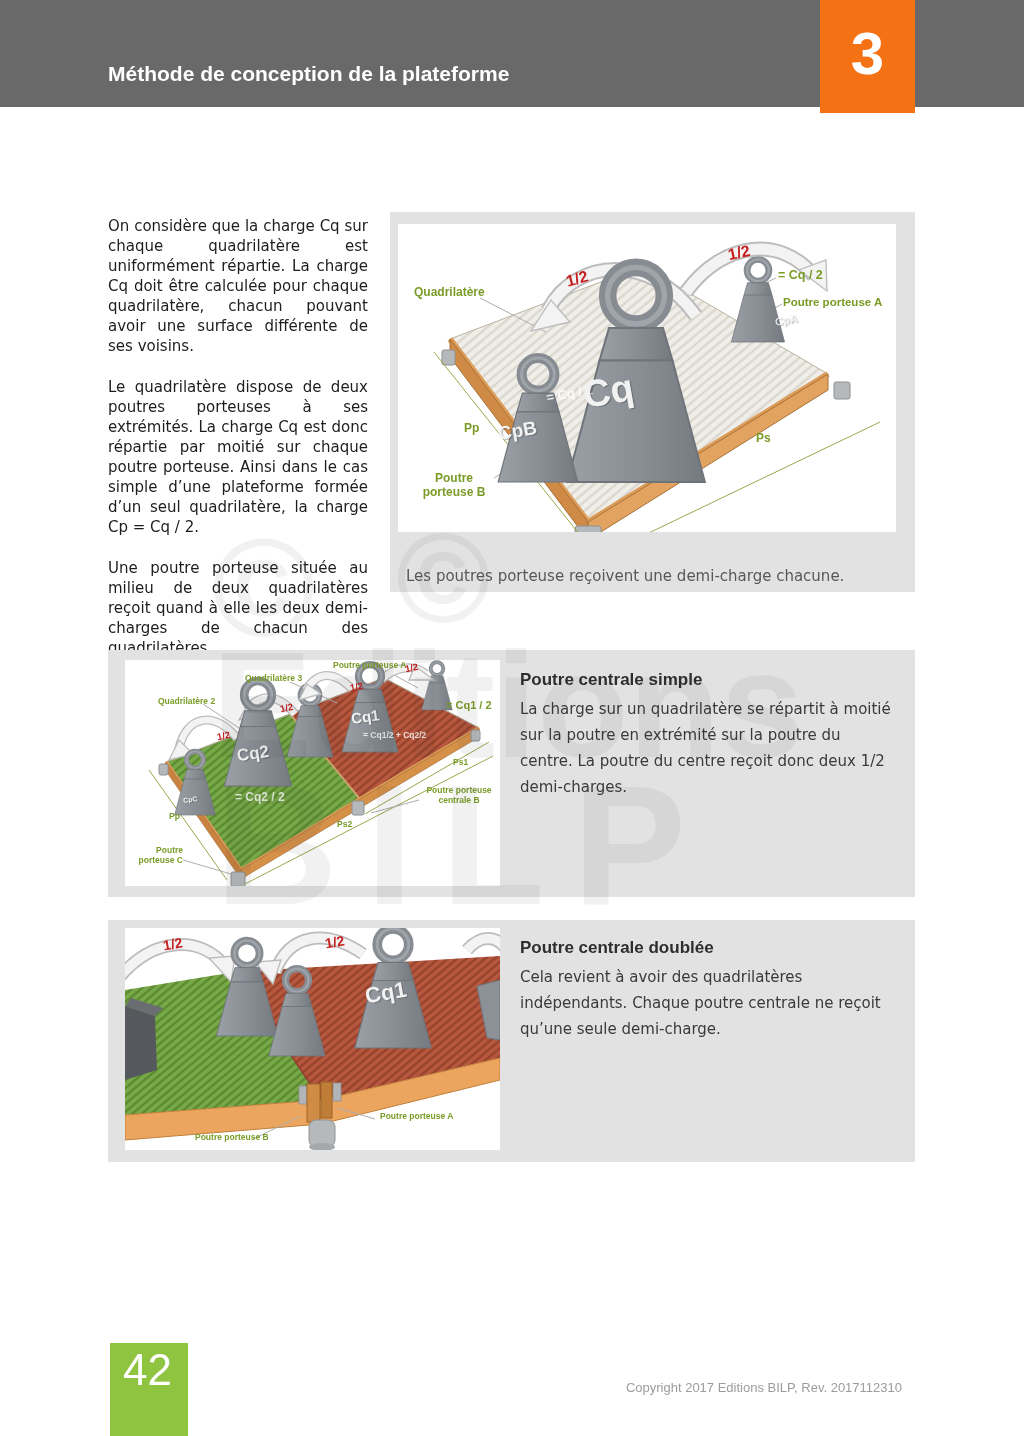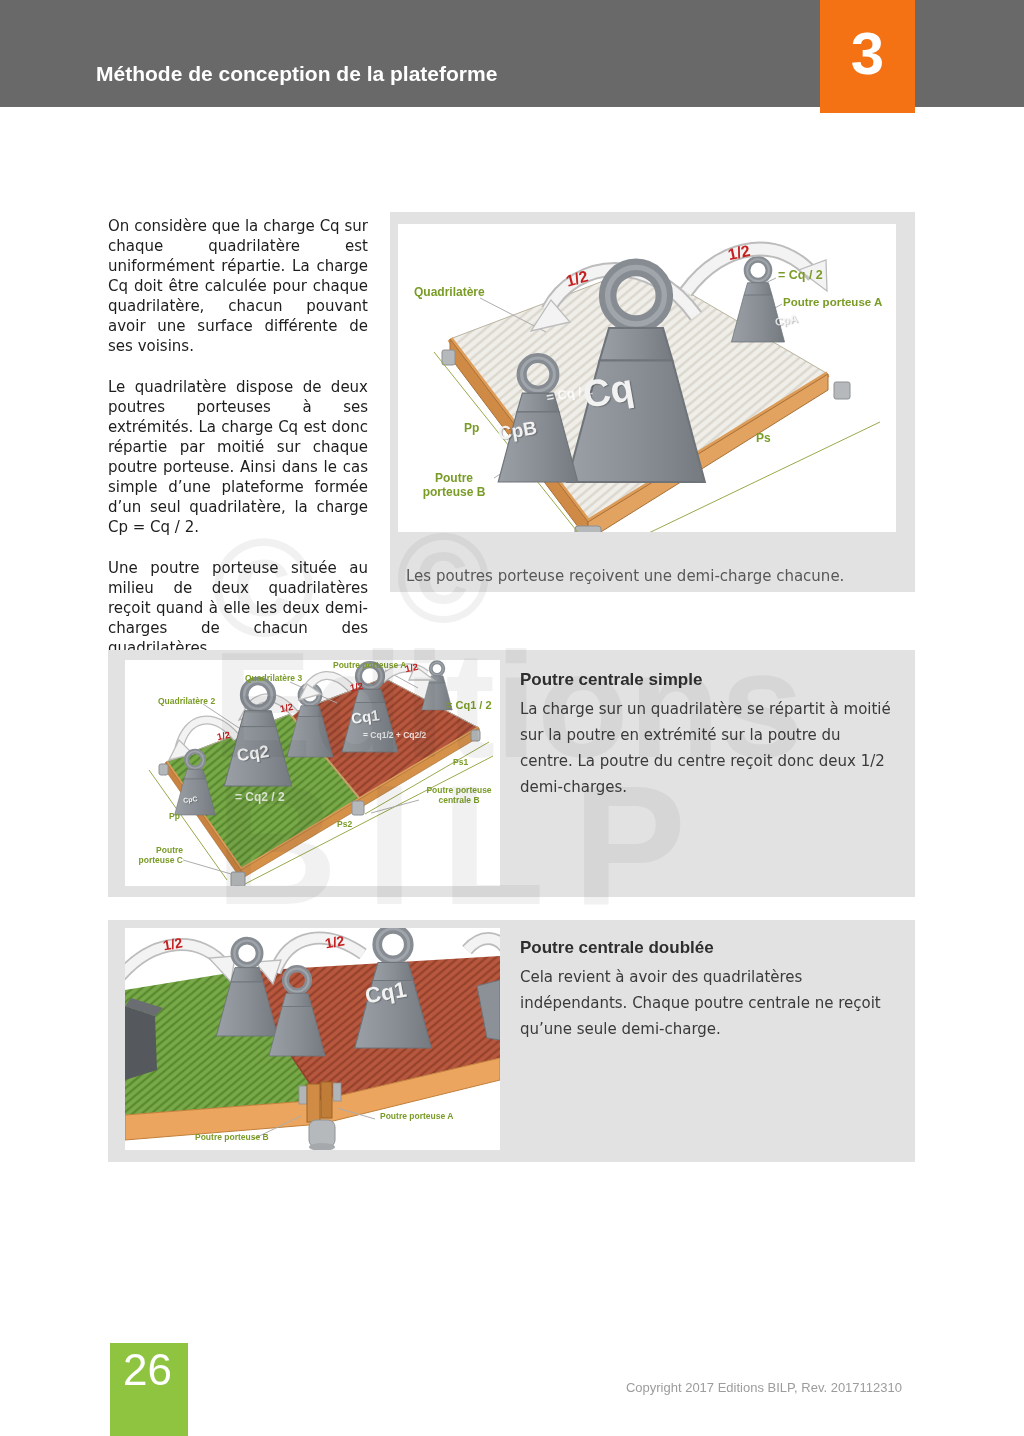--- a/index.html
+++ b/index.html
@@ -1,21 +1,21 @@
 <!DOCTYPE html>
 <html><head>
 <meta charset="utf-8">
 <style>
   html,body{margin:0;padding:0;background:#ffffff;}
   .page{position:relative;width:1024px;height:1436px;background:#fff;overflow:hidden;
         font-family:"Liberation Sans",sans-serif;}
 
   
   .band{position:absolute;left:0;top:0;width:1024px;height:107px;background:#696969;}
-  .band-title{position:absolute;left:96px;top:62px;color:#ffffff;font-size:21px;font-weight:bold;}
+  .band-title{position:absolute;left:108px;top:62px;color:#ffffff;font-size:21px;font-weight:bold;}
   .chapter-badge{position:absolute;left:820px;top:0;width:95px;height:113px;background:#f47114;
         display:flex;align-items:center;justify-content:center;}
   .chapter-num{color:#ffffff;font-size:60px;font-weight:bold;line-height:1;margin-top:-6px;}
 
   
   .heading{position:absolute;left:108px;top:132px;width:792px;line-height:1.13;}
   .art-num{color:#e55f11;font-size:15px;font-weight:bold;margin-right:14px;}
   .art-title{color:#8cc43c;font-size:39px;font-weight:bold;letter-spacing:-0.5px;}
 
   
@@ -248,17 +248,17 @@
     <div class="side-title" style="left:412px;top:18px;">Poutre centrale doublée</div>
     <div class="side-body" style="left:412px;top:44px;width:374px;">Cela revient à avoir des quadrilatères indépendants. Chaque poutre centrale ne reçoit qu’une seule demi-charge.</div>
   </div>
 
   <span class="wm" style="left:212px;top:518px;font-size:140px;">©</span>
   <span class="wm" style="left:396px;top:514px;font-size:128px;">©</span>
   <span class="wm" style="left:215px;top:760px;font-size:170px;letter-spacing:28px;">BILP</span>
   <span class="wm" style="left:212px;top:630px;font-size:150px;">Editions</span>
 
   <div class="page-num-box">
-    <span class="page-num">26</span>
+    <span class="page-num">42</span>
   </div>
   <div class="copyright">Copyright 2017 Editions BILP, Rev. 2017112310</div>
 
 </div>
 
 </body></html>

